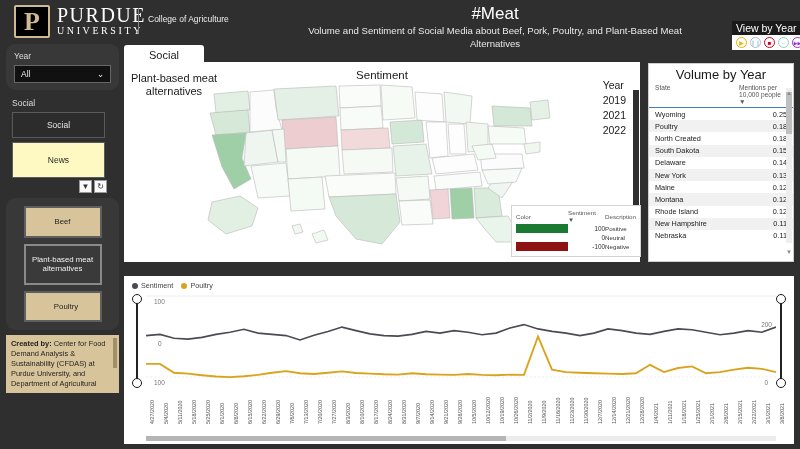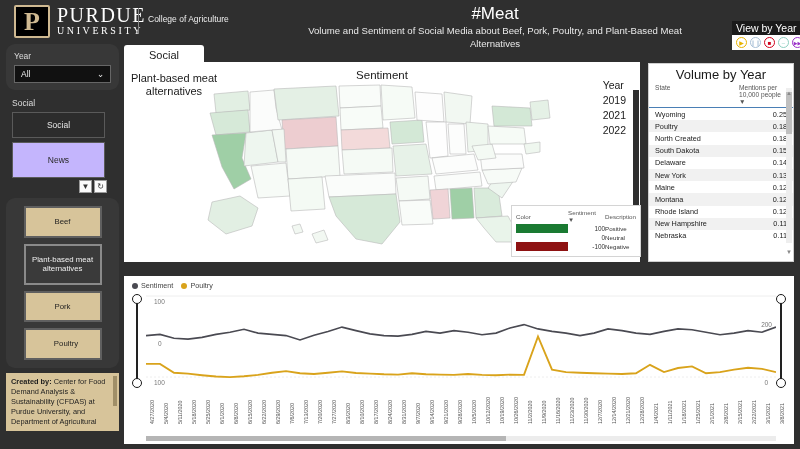--- a/index.html
+++ b/index.html
@@ -49,21 +49,21 @@
   .panel-label { color: #ddd; font-size: 8.5px; margin-bottom: 4px; }
   #year-select {
     background: #111; border: 1px solid #666; color: #eee;
     font-size: 8.5px; padding: 3px 6px; display: flex;
     align-items: center; justify-content: space-between;
   }
   #source-label { color: #ddd; font-size: 8.5px; margin: 8px 0 4px 6px; }
   .src-btn { width: 93px; margin-left: 6px; text-align: center; font-size: 8.5px;
              padding: 7px 0; border: 1px solid #5a5a5a; }
   .src-btn.dark { background: #2c2c2c; color: #e6e6e6; }
-  .src-btn.tan { background: #c4b5fd; color: #2a2a2a; margin-top: 4px; padding: 12px 16px; }
+  .src-btn.tan { background: #fef9c3; color: #2a2a2a; margin-top: 4px; padding: 12px 16px; }
   #filter-icons { display: flex; gap: 2px; justify-content: flex-end; margin: 2px 12px 0 0; }
   .f-icon { width: 13px; height: 13px; background: #fafafa; border: 1px solid #999;
             display: flex; align-items: center; justify-content: center; font-size: 8px; color: #333; }
   #cat-panel { margin-top: 5px; padding: 8px 6px; }
   .cat-btn { width: 78px; margin: 0 auto 6px auto; background: #d7c49a; color: #1f1f1f;
              font-size: 7.8px; text-align: center; padding: 9px 2px;
              border: 2px solid #5f5f5f; line-height: 9.5px; }
   .cat-btn.selected { background: #3a3a3a; color: #f0f0f0; border-color: #8a8a8a; }
   .cat-btn:last-child { margin-bottom: 0; padding-left: 9px; }
   #credits { margin-top: 5px; background: #d7c49a; color: #1f1f1f; font-size: 7.4px;
@@ -173,21 +173,20 @@
   <div class="src-btn dark">Social</div>
   <div class="src-btn tan">News</div>
   <div id="filter-icons">
     <span class="f-icon">▼</span>
     <span class="f-icon">↻</span>
   </div>
 
   <div class="panel" id="cat-panel">
     <div class="cat-btn">Beef</div>
     <div class="cat-btn selected">Plant-based meat alternatives</div>
-    <div class="cat-btn">Pork</div>
     <div class="cat-btn">Poultry</div>
   </div>
 
   <div id="credits">
     <b>Created by:</b><span> Center for Food Demand Analysis &amp; Sustainability (CFDAS) at Purdue University, and Department of Agricultural</span>
     <div id="credits-scroll"></div>
   </div>
 </div>
 
 <div id="tab-social">Social</div>

